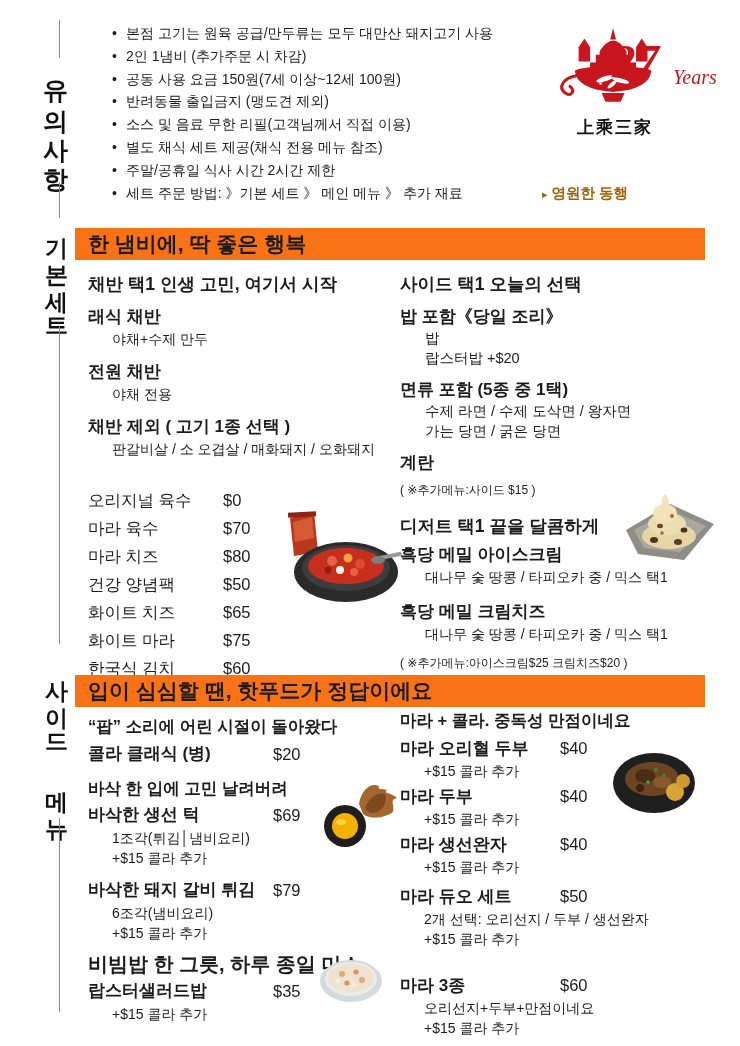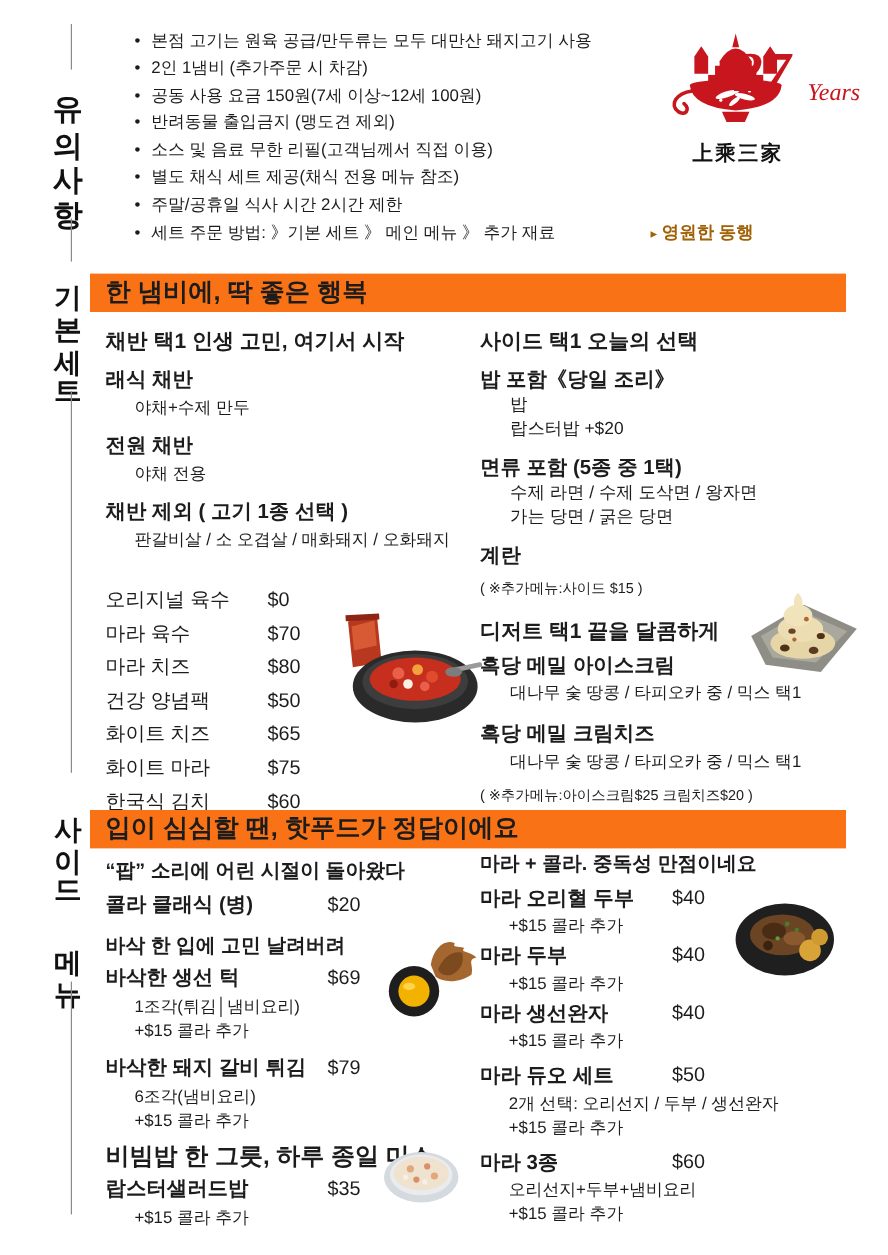--- a/index.html
+++ b/index.html
@@ -251,26 +251,26 @@
       <div class="detail">+$15 콜라 추가</div>
     </div>
     <div class="itm" style="margin-top:7px;">
       <div class="prow3">
           <span class="pname3">마라 듀오 세트</span>
           <span>$50</span>
         </div>
       <div class="detail">2개 선택: 오리선지 / 두부 / 생선완자</div>
       <div class="detail">+$15 콜라 추가</div>
     </div>
-    <div class="itm" style="margin-top:7px;">
+    <div class="itm" style="margin-top:24px;">
       <div class="prow3">
           <span class="pname3">마라 3종</span>
           <span>$60</span>
         </div>
-      <div class="detail">오리선지+두부+냄비요리</div>
+      <div class="detail">오리선지+두부+만점이네요</div>
       <div class="detail">+$15 콜라 추가</div>
     </div>
   </div>
 
   <div class="photo" style="left:268px;top:498px;">
     <svg width="135" height="118" viewBox="0 0 135 118">
       <polygon points="22,20 46,14 50,54 26,58" fill="#b7371f"></polygon>
       <polygon points="25,24 44,19 46,40 27,44" fill="#d85a34"></polygon>
       <rect x="20" y="14" width="28" height="5" fill="#8e2413" transform="rotate(-3 34 16)"></rect>
       <ellipse cx="78" cy="74" rx="52" ry="30" fill="#2a2a2a"></ellipse>

